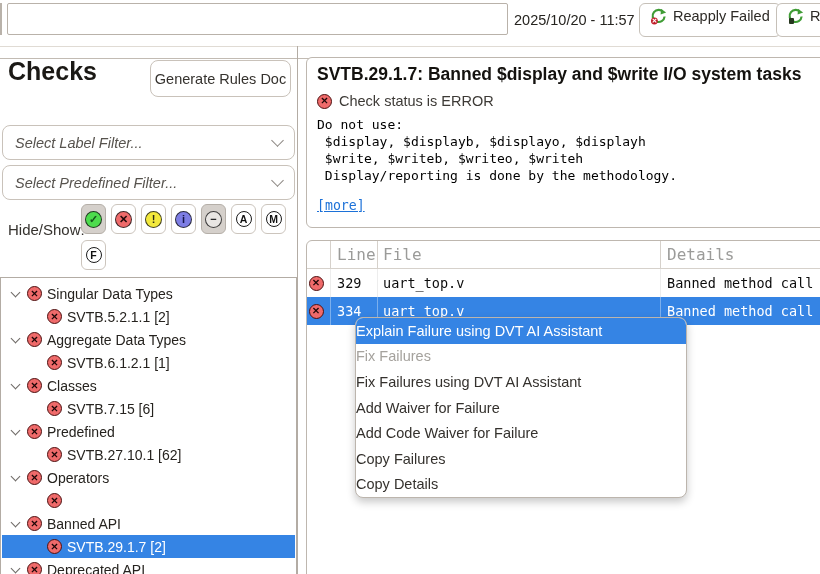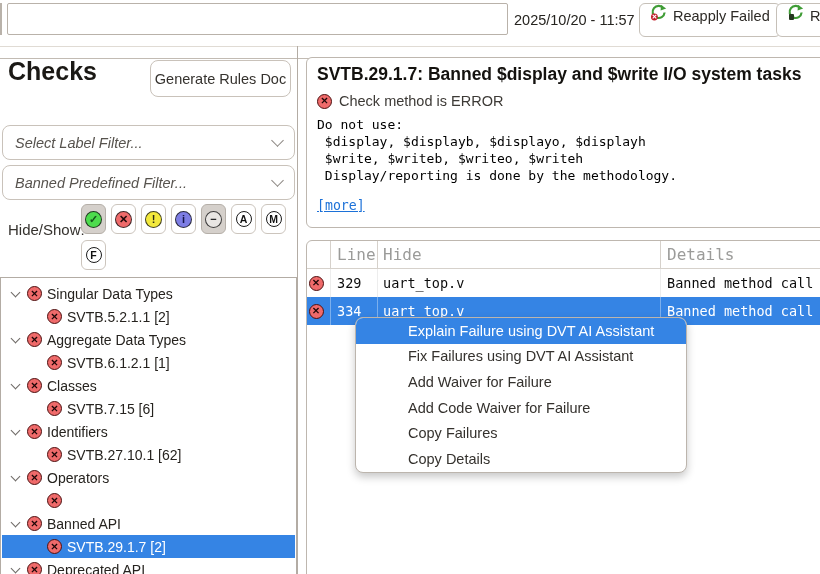--- a/index.html
+++ b/index.html
@@ -8,22 +8,22 @@
   .mono { font-family:"DejaVu Sans Mono", monospace; }
 
   
   #toolbar { position:absolute; left:0; top:0; width:820px; height:59px; background:#fff;
     border-bottom:1px solid #c2bbb3; }
   #toolbar-sub { position:absolute; left:0; top:46px; width:820px; height:1px; background:#e0dbd4; }
   #clip-frag { position:absolute; left:0; top:3px; width:2px; height:32px; background:#b9b2aa; }
   #toolbar-input { position:absolute; left:7px; top:3px; width:501px; height:32px;
     border:1px solid #b9b2aa; border-radius:2px; background:#fff; font-size:14px; padding:0 8px; outline:none; }
   #timestamp { position:absolute; left:514px; top:0; height:40px; line-height:40px; font-size:14.5px; color:#262420; }
-  .tb-btn { position:absolute; top:3px; height:34px; display:flex; align-items:flex-end; gap:6px;
-    padding:12px 10px; background:#fff; border:1px solid #c6c0b8; border-radius:6px;
+  .tb-btn { position:absolute; top:3px; height:34px; display:flex; align-items:flex-start; gap:6px;
+    padding:4px 10px; background:#fff; border:1px solid #c6c0b8; border-radius:6px;
     font-size:14.5px; color:#2d2a26; white-space:nowrap; }
   #reapply-failed-btn { left:639px; }
   #reapply-secondary-btn { left:776px; width:130px; }
   .refresh-svg { flex:none; }
 
   
   #checks-title { position:absolute; left:8px; top:57px; font-size:25px; font-weight:bold; color:#1b1915; }
   #gen-rules-btn { position:absolute; left:150px; top:60px; width:141px; height:37px;
     border:1px solid #c9c2ba; border-radius:8px; background:#fff; font-size:14.5px; color:#35322e;
     display:flex; align-items:center; justify-content:center; white-space:nowrap; }
@@ -85,21 +85,21 @@
   .t-row.data { font-size:14px; color:#0c0c0c; }
   .t-row.data .cell { border-right:1px solid rgba(0,0,0,0.07); }
   .t-row.data .c3 { border-right:none; }
   .t-row.data.sel { background:#3584e4; color:#fff; }
   .t-row.data.sel .cell { border-right:1px solid rgba(255,255,255,0.35); }
   .t-row .mono-t { font-family:"DejaVu Sans Mono", monospace; font-size:13.5px; }
 
   
   #context-menu { position:absolute; left:355px; top:317px; width:332px; background:#fff;
     border:1px solid #bcb5ad; border-radius:8px; box-shadow:0 4px 9px rgba(0,0,0,0.22); z-index:10; }
-  .menu-item { height:25.6px; display:flex; align-items:center; padding-left:52px;
+  .menu-item { height:25.6px; display:flex; align-items:center; 
     font-size:14.5px; color:#34312d; white-space:nowrap; }
   .menu-item.hl { background:#3584e4; color:#fff; border-radius:7px 7px 0 0; }
   .menu-item.disabled { color:#a5a29d; }
 </style>
 </head>
 <body>
 
 <div id="toolbar">
   <div id="clip-frag"></div>
   <input id="toolbar-input" value="" style="">
@@ -129,21 +129,21 @@
 <div id="toolbar-sub"></div>
 
 <div id="checks-title">Checks</div>
 <div id="gen-rules-btn">Generate Rules Doc</div>
 
 <div class="dropdown" id="label-filter-dd">
   <span class="dd-text">Select Label Filter...</span>
   <span class="dd-chev"></span>
 </div>
 <div class="dropdown" id="predef-filter-dd">
-  <span class="dd-text">Banned Predefined Filter...</span>
+  <span class="dd-text">Select Predefined Filter...</span>
   <span class="dd-chev"></span>
 </div>
 
 <div id="hideshow-label">Hide/Show:</div>
 <div class="tbtn-row" id="filter-row-1">
     <div class="tbtn pressed">
       <span class="ball" style="background: rgb(77, 220, 77); color: rgb(20, 87, 26);">✓</span>
     </div>
     <div class="tbtn">
       <span class="ball" style="background: rgb(239, 106, 106); color: rgb(32, 8, 8);">✕</span>
@@ -194,21 +194,21 @@
       <span class="err-icon">✕</span>
       <span>Classes</span>
     </div>
     <div class="trow child" style="top: 119px;">
       <span class="err-icon">✕</span>
       <span>SVTB.7.15 [6]</span>
     </div>
     <div class="trow" style="top: 142px;">
       <span class="chev"></span>
       <span class="err-icon">✕</span>
-      <span>Identifiers</span>
+      <span>Predefined</span>
     </div>
     <div class="trow child" style="top: 165px;">
       <span class="err-icon">✕</span>
       <span>SVTB.27.10.1 [62]</span>
     </div>
     <div class="trow" style="top: 188px;">
       <span class="chev"></span>
       <span class="err-icon">✕</span>
       <span>Operators</span>
     </div>
@@ -229,34 +229,34 @@
       <span class="err-icon">✕</span>
       <span>Deprecated API</span>
     </div>
   </div>
 <div id="v-divider"></div>
 
 <div id="desc-box">
   <div id="detail-title">SVTB.29.1.7: Banned $display and $write I/O system tasks</div>
   <div id="status-row">
     <span class="err-icon">✕</span>
-    <span>Check method is ERROR</span>
+    <span>Check status is ERROR</span>
   </div>
   <div id="desc-pre" class="mono">Do not use:
  $display, $displayb, $displayo, $displayh
  $write, $writeb, $writeo, $writeh
  Display/reporting is done by the methodology.</div>
   <a id="more-link" class="mono">[more]</a>
 </div>
 
 <div id="table-box">
   <div class="t-row head mono">
     <div class="cell c0"></div>
     <div class="cell c1">Line</div>
-    <div class="cell c2">Hide</div>
+    <div class="cell c2">File</div>
     <div class="cell c3">Details</div>
   </div>
   <div id="table-rows">
       <div class="t-row data">
         <div class="cell c0">
           <span class="err-icon">✕</span>
         </div>
         <div class="cell c1">
           <span class="mono-t">329</span>
         </div>
@@ -279,18 +279,19 @@
         </div>
         <div class="cell c3">
           <span class="mono-t">Banned method call</span>
         </div>
       </div>
     </div>
 </div>
 
 <div id="context-menu">
     <div class="menu-item hl">Explain Failure using DVT AI Assistant</div>
+    <div class="menu-item disabled">Fix Failures</div>
     <div class="menu-item">Fix Failures using DVT AI Assistant</div>
     <div class="menu-item">Add Waiver for Failure</div>
     <div class="menu-item">Add Code Waiver for Failure</div>
     <div class="menu-item">Copy Failures</div>
     <div class="menu-item">Copy Details</div>
   </div>
 
 </body></html>

